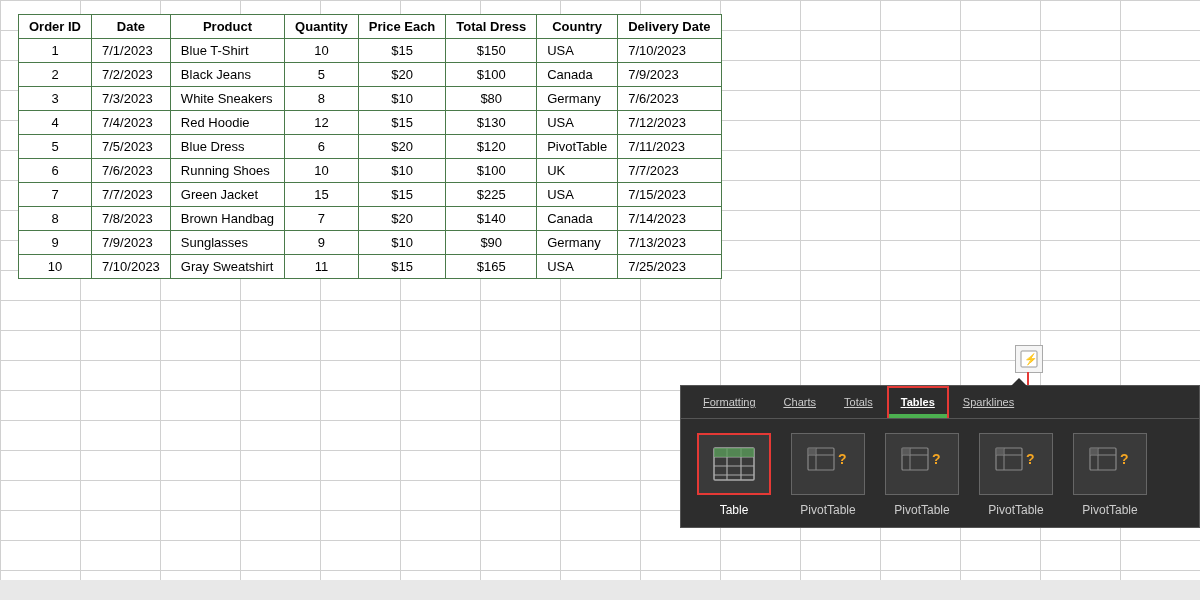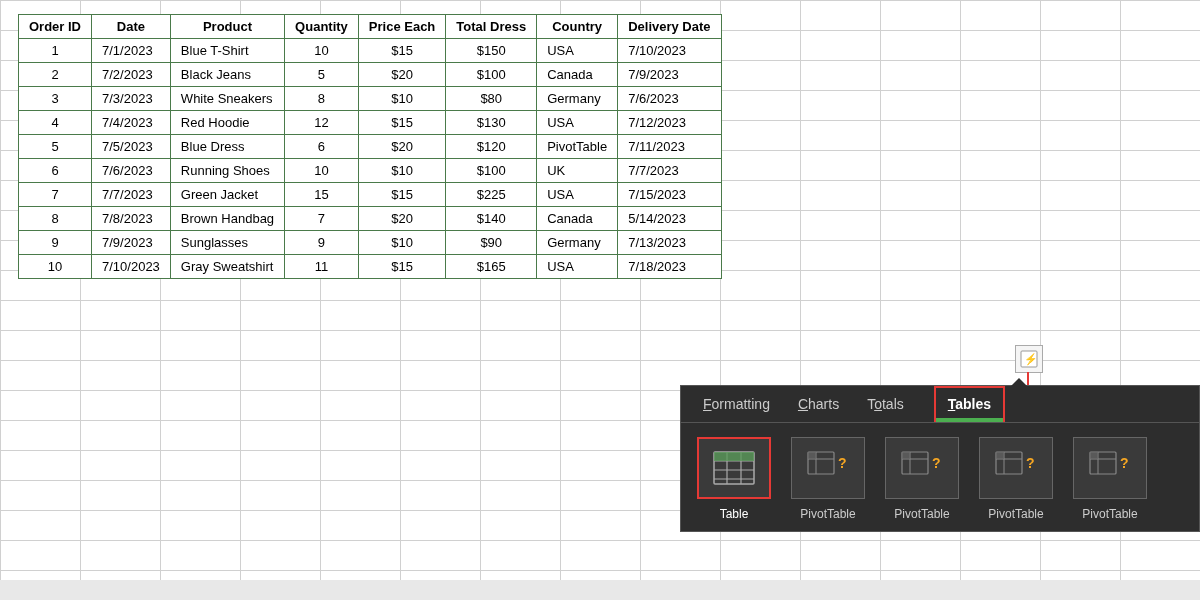--- a/index.html
+++ b/index.html
@@ -114,24 +114,25 @@
     
     .qa-tabs {
       display: flex;
       border-bottom: 1px solid #555;
       padding: 0 8px;
     }
 
     .qa-tab {
       padding: 10px 14px;
       color: #ccc;
-      font-size: 14px;
+      font-size: 11px;
       cursor: pointer;
       position: relative;
       white-space: nowrap;
+      text-decoration: underline;
     }
 
     .qa-tab.active {
       color: #fff;
       font-weight: 600;
     }
 
     .qa-tab.active::after {
       content: '';
       position: absolute;
@@ -311,41 +312,41 @@
             <td>7/15/2023</td>
           </tr>
           <tr>
             <td>8</td>
             <td>7/8/2023</td>
             <td>Brown Handbag</td>
             <td>7</td>
             <td>$20</td>
             <td>$140</td>
             <td>Canada</td>
-            <td>5/14/2023</td>
+            <td>7/14/2023</td>
           </tr>
           <tr>
             <td>9</td>
             <td>7/9/2023</td>
             <td>Sunglasses</td>
             <td>9</td>
             <td>$10</td>
             <td>$90</td>
             <td>Germany</td>
             <td>7/13/2023</td>
           </tr>
           <tr>
             <td>10</td>
             <td>7/10/2023</td>
             <td>Gray Sweatshirt</td>
             <td>11</td>
             <td>$15</td>
             <td>$165</td>
             <td>USA</td>
-            <td>7/18/2023</td>
+            <td>7/25/2023</td>
           </tr>
         </tbody>
     </table>
   </div>
 
   <div class="quick-analysis-icon">
     <svg viewBox="0 0 18 18" fill="none" xmlns="http://www.w3.org/2000/svg">
       <rect x="1" y="1" width="16" height="16" rx="1" fill="#fff" stroke="#999" stroke-width="1"></rect>
       <text x="4" y="13" font-size="11" fill="#c8a000" font-weight="bold">⚡</text>
     </svg>
@@ -359,23 +360,26 @@
     <div class="qa-tabs">
       <div class="qa-tab">
         <span><u>F</u>ormatting</span>
       </div>
       <div class="qa-tab">
         <span><u>C</u>harts</span>
       </div>
       <div class="qa-tab">
         <span>T<u>o</u>tals</span>
       </div>
-      <div class="qa-tab active" style="position:relative; border: 2px solid #e53935; padding: 8px 12px; margin-left: 16px;">
+      <div class="qa-tab active" style="position:relative; border: 2px solid #e53935; padding: 8px 12px;">
         <span><u>T</u>ables</span>
         <div style="position:absolute; bottom:-2px; left:0; right:0; height:3px; background:#4caf50;"></div>
+      </div>
+      <div class="qa-tab">
+        <span><u>S</u>parklines</span>
       </div>
     </div>
 
     <div class="qa-icons">
 
       <div class="qa-icon-item">
         <div class="qa-icon-box selected">
           <svg class="table-icon-svg" viewBox="0 0 44 36" fill="none" xmlns="http://www.w3.org/2000/svg">
             <rect x="2" y="2" width="40" height="32" rx="1" fill="none" stroke="#aaa" stroke-width="1.5"></rect>
             <line x1="2" y1="11" x2="42" y2="11" stroke="#aaa" stroke-width="1.2"></line>

